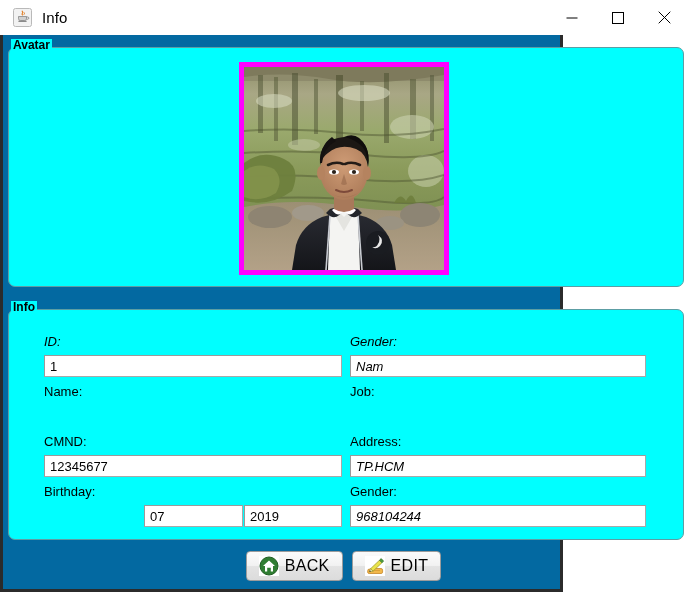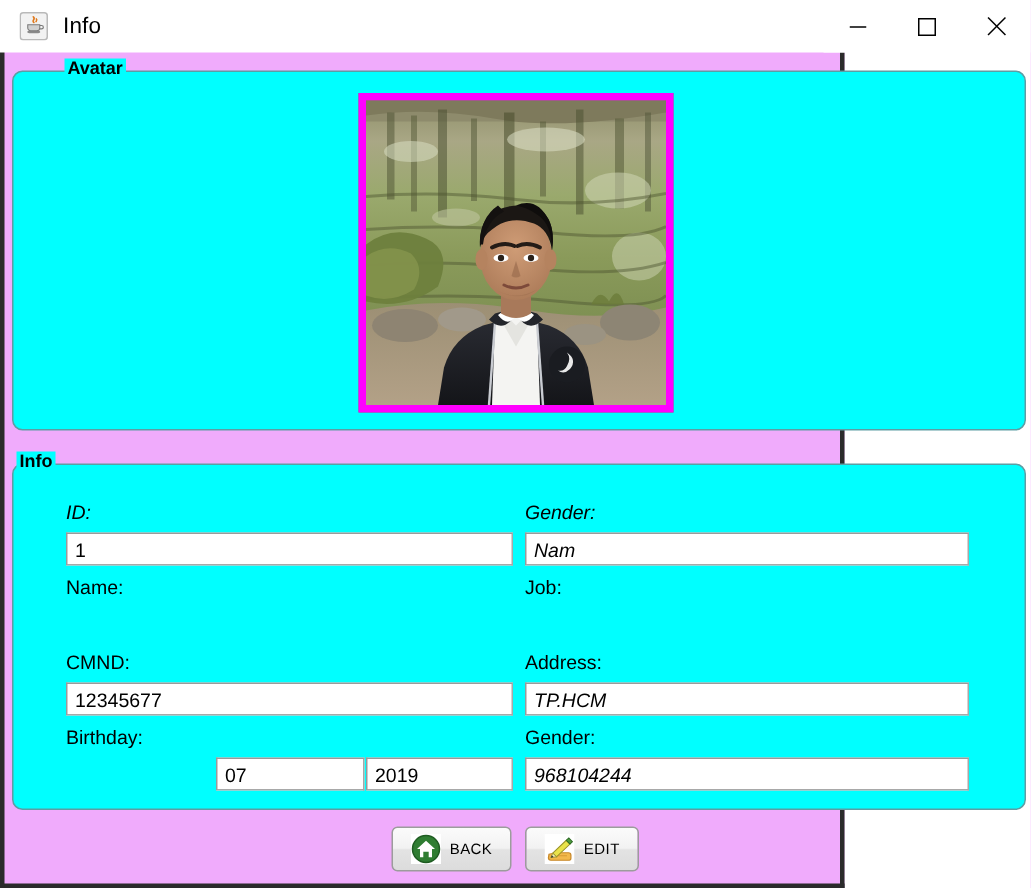--- a/index.html
+++ b/index.html
@@ -13,21 +13,21 @@
     overflow: hidden;
     font-family: "Liberation Sans", sans-serif;
   }
 
   
   .window {
     position: relative;
     width: 563px;
     height: 592px;
     box-sizing: border-box;
-    background: #f0abfc;
+    background: #0369a1;
     border-left: 3px solid #2b2b2b;
     border-right: 3px solid #2b2b2b;
     border-bottom: 3px solid #2b2b2b;
     border-top: 0;
   }
 
   
   .titlebar {
     position: absolute;
     left: -3px;
@@ -86,21 +86,21 @@
     position: absolute;
     font-size: 12px;
     font-weight: bold;
     color: #000000;
     background: #00ffff;
     line-height: 12px;
     white-space: nowrap;
   }
 
   #avatar-panel { left: 5px; top: 47px; width: 676px; height: 240px; }
-  #avatar-title { left: 8px; top: 39px; padding: 0 2px; margin-left: 32px; }
+  #avatar-title { left: 8px; top: 39px; padding: 0 2px; }
 
   #info-panel { left: 5px; top: 309px; width: 676px; height: 231px; }
   #info-title { left: 8px; top: 301px; padding: 0 2px; }
 
   
   .photo-wrap {
     position: absolute;
     left: 236px;
     top: 62px;
     width: 210px;
@@ -178,21 +178,21 @@
     display: flex;
     align-items: center;
     justify-content: flex-end;
     gap: 6px;
     height: 30px;
     padding: 0 12px;
     box-sizing: border-box;
     border: 1px solid #9c9c9c;
     border-radius: 4px;
     background: linear-gradient(to bottom, #fbfbfb 0%, #f2f2f2 48%, #e3e3e3 52%, #dcdcdc 100%);
-    font-size: 10px;
+    font-size: 16px;
     color: #000000;
     font-family: "Liberation Sans", sans-serif;
     letter-spacing: 0.3px;
   }
   .btn-icon { width: 20px; height: 20px; flex: 0 0 auto; display: block; }
   .btn-label { white-space: nowrap; }
 </style>
 </head>
 <body>
 

